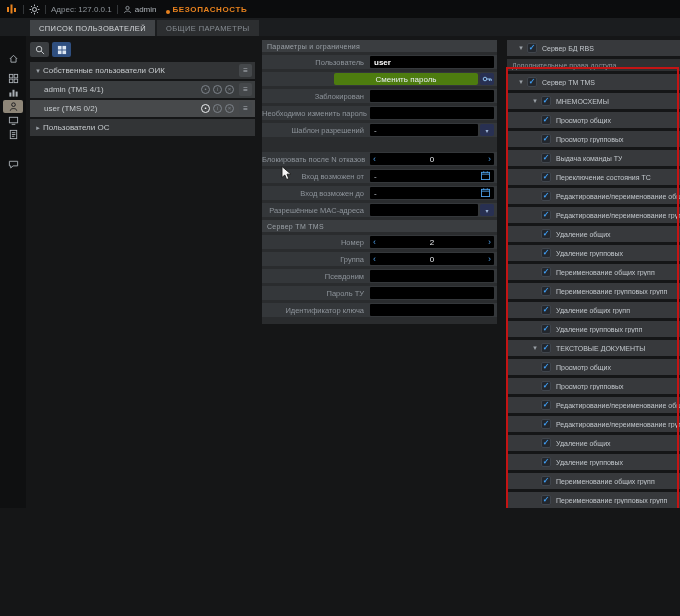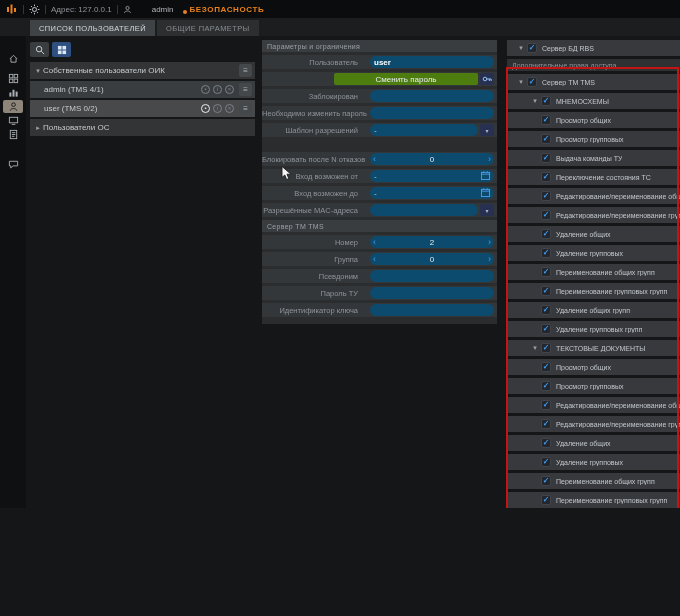--- a/index.html
+++ b/index.html
@@ -5,21 +5,21 @@
   *{margin:0;padding:0;box-sizing:border-box;font-family:"Liberation Sans",sans-serif}
   html,body{width:680px;height:616px;overflow:hidden;background:#151617}
   #screen{position:relative;width:680px;height:508px;background:#151617;overflow:hidden}
 
   
   .topbar{position:absolute;left:0;top:0;width:680px;height:18px;background:#0b0c0d;display:flex;align-items:center;gap:5px;padding:0 6px}
   .logo{display:flex;align-items:center}
   .tb-btn{background:none;border:none;display:flex;align-items:center;cursor:pointer;padding:0}
   .sep{width:1px;height:9px;background:#34373a}
   .addr{font-size:8px;color:#8f959b}
-  .userchip{display:flex;align-items:center;gap:20px;font-size:8px;color:#aeb4ba;background:none;border:none;cursor:pointer}
+  .userchip{display:flex;align-items:center;gap:3px;font-size:8px;color:#aeb4ba;background:none;border:none;cursor:pointer}
   .section-label{margin-left:4px;font-size:8px;font-weight:bold;color:#e8821e;letter-spacing:.6px;display:flex;align-items:flex-end;gap:3px}
   .dot{width:4px;height:4px;border-radius:50%;background:#e8821e}
 
   
   .tabbar{position:absolute;top:18px;left:0;width:680px;height:18px;background:#1b1d1f;display:flex;align-items:flex-end;gap:2px;padding-left:30px}
   .tab{height:16px;display:flex;align-items:center;padding:0 9px;font-size:7.5px;letter-spacing:.4px;color:#878d93;background:#2c2e30;cursor:pointer;white-space:nowrap}
   .tab.active{background:#404346;color:#d4d7da}
 
   
   .rail{position:absolute;left:0;top:36px;width:26px;height:580px;background:#0f1011;display:flex;flex-direction:column;align-items:center;padding-top:16px}
@@ -41,24 +41,24 @@
   .ulabel{flex:1;white-space:nowrap;overflow:hidden}
   .cic{width:9px;height:9px;border:1px solid #7d838a;border-radius:50%;font-size:6px;line-height:7px;text-align:center;color:#7d838a;margin-left:3px;flex:none}
   .cic.on{border-color:#eceef0;color:#eceef0}
   .menu-btn{width:13px;height:13px;margin-left:5px;background:#45484b;border-radius:2px;color:#aeb4ba;font-size:8px;line-height:13px;text-align:center;flex:none}
 
   
   .mpanel{position:absolute;left:262px;top:40px;width:235px;background:#2a2c2e;padding-bottom:4px}
   .phead{height:12px;background:#3a3d40;color:#9aa0a6;font-size:7px;letter-spacing:.3px;display:flex;align-items:center;padding:0 5px;margin-bottom:3px}
   .prow{height:14px;margin-bottom:3px;background:#34373a;display:flex;align-items:center}
   .pspacer{height:12px}
-  .plabel{flex:1;text-align:right;font-size:7.5px;color:#8e949b;padding-right:12px;white-space:nowrap;overflow:hidden}
+  .plabel{flex:1;text-align:right;font-size:7.5px;color:#8e949b;padding-right:6px;white-space:nowrap;overflow:hidden}
   .pfield{width:124px;margin-right:3px;display:flex;align-items:stretch;gap:2px;height:12px;flex:none}
   .pfield.t-password{width:160px}
-  .fbox{flex:1;background:#0c4a6e;border-radius:6px;display:flex;align-items:center;padding:0 4px;font-size:8px;color:#c3c8cf;min-width:0}
+  .fbox{flex:1;background:#000000;border-radius:1px;display:flex;align-items:center;padding:0 4px;font-size:8px;color:#c3c8cf;min-width:0}
   .fbox.plain{font-weight:bold;color:#fff}
   .fbox.spin{justify-content:space-between;padding:0 3px}
   .fval{flex:1;white-space:nowrap}
   .sp-ar{color:#4d9fe8;font-size:9px;line-height:10px;cursor:pointer}
   .sp-val{color:#e9ebee;font-size:8px}
   .sqbtn{width:14px;flex:none;background:#283052;border:none;border-radius:2px;display:flex;align-items:center;justify-content:center;color:#9fb6d8;font-size:6px;cursor:pointer}
   .pwbtn{flex:1;background:#4d7c0f;border:none;border-radius:2px;color:#e8edf3;font-size:8px;cursor:pointer;white-space:nowrap}
 
   
   .rpanel{position:absolute;left:507px;top:40px;width:173px;height:576px;overflow:hidden}

